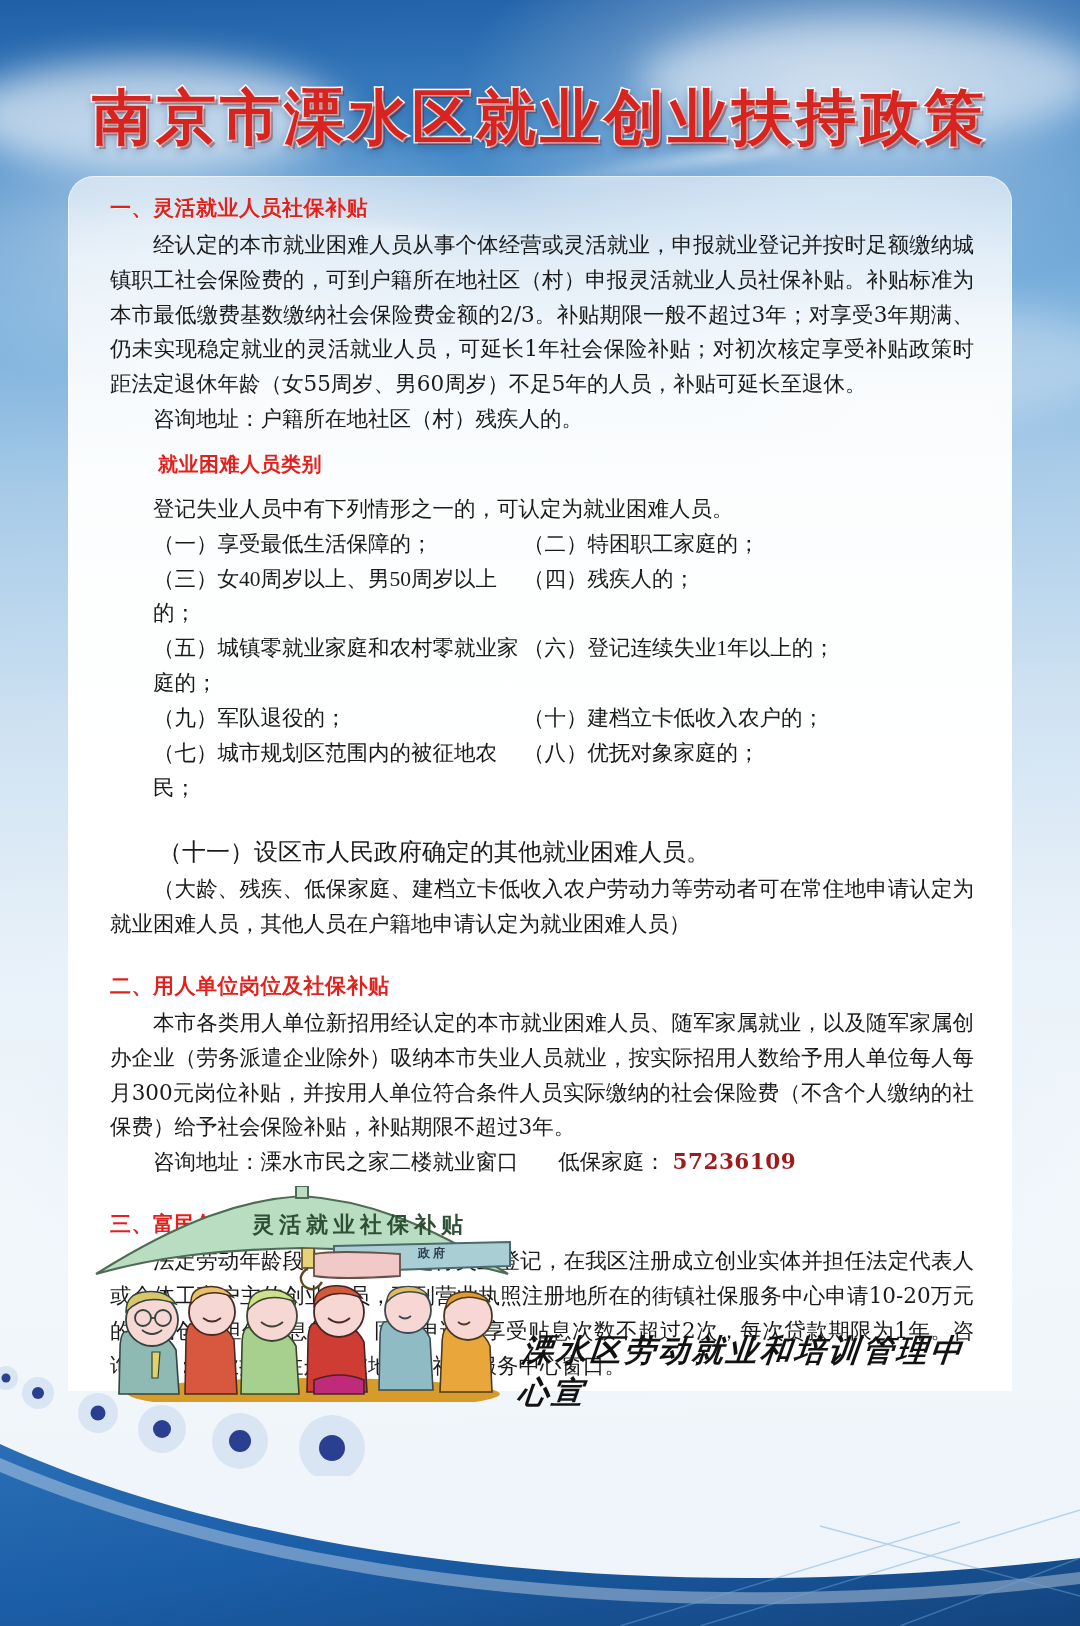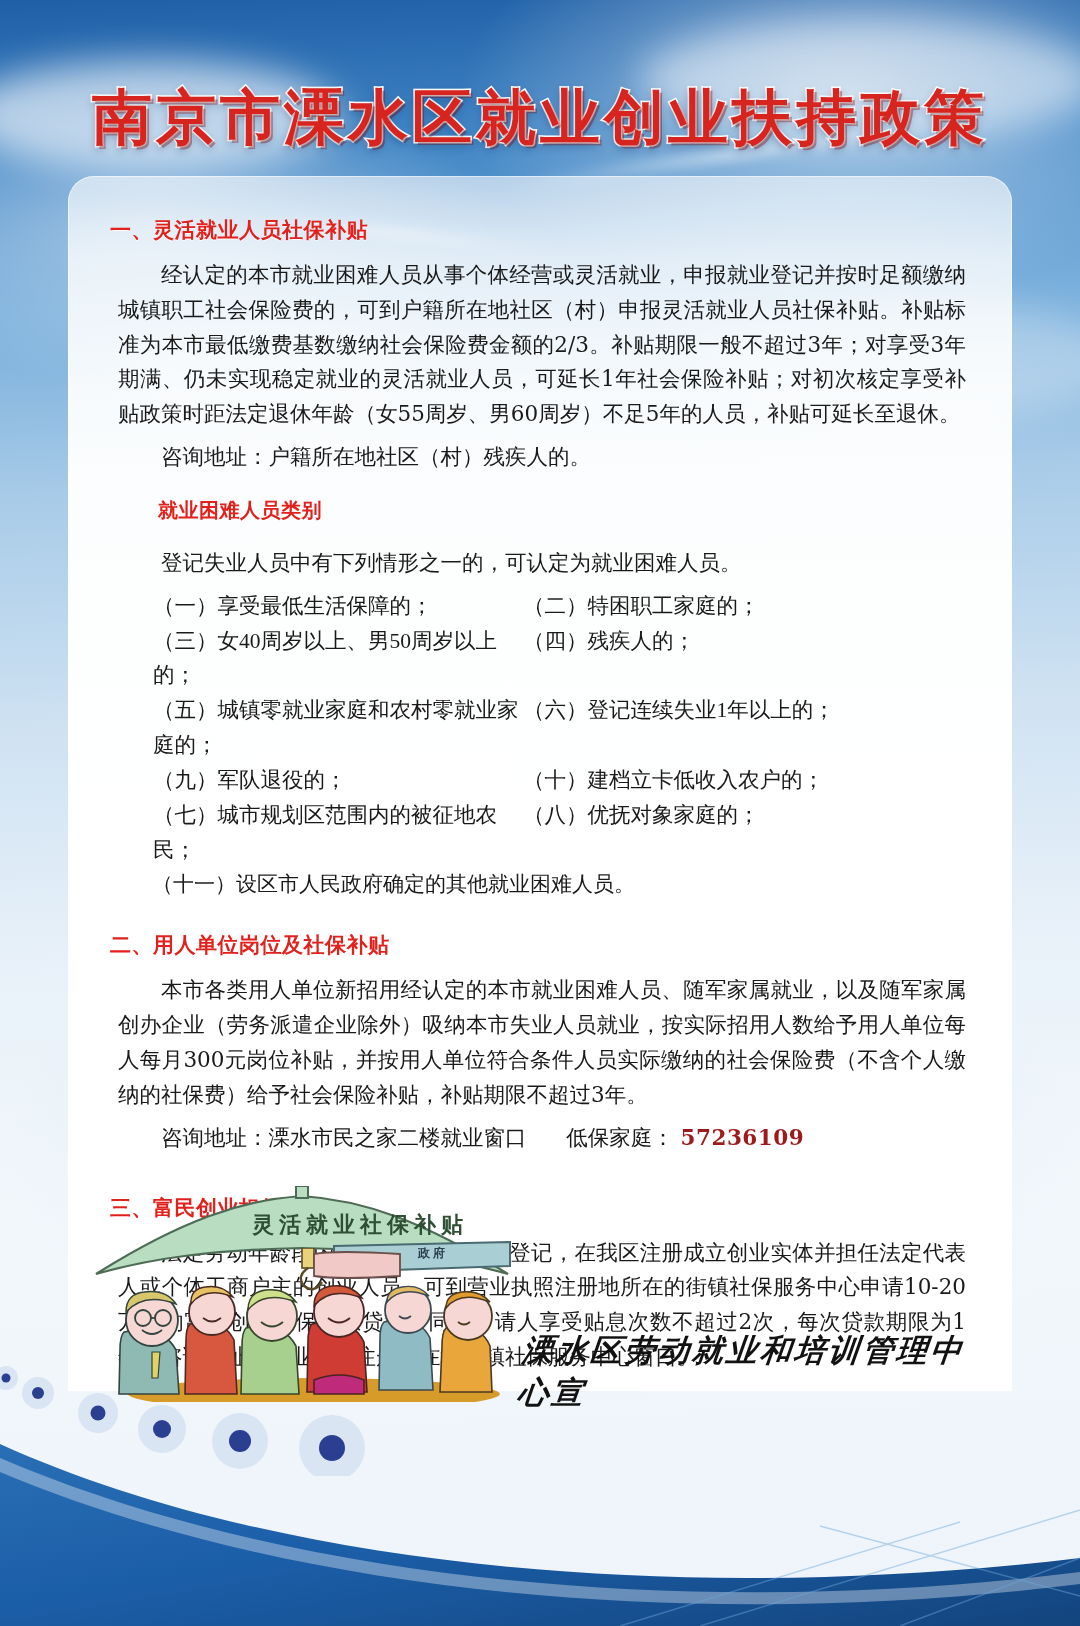--- a/index.html
+++ b/index.html
@@ -45,49 +45,49 @@
     text-align: right;
   }
 
   
   .panel{
     position:absolute;left:68px;top:176px;width:944px;height:1215px;
     border-radius:26px 26px 0 0;
     background:linear-gradient(180deg,rgba(255,255,255,.58) 0%,rgba(255,255,255,.80) 7%,rgba(255,255,255,.93) 18%,#fdfefe 34%,#ffffff 60%,#ffffff 100%);
     box-shadow:0 0 0 1px rgba(255,255,255,.55) inset;
   }
-  .panel-inner{position:absolute;left:42px;top:40px;width:864px;}
+  .panel-inner{position:absolute;left:42px;top:18px;width:864px;}
 
   h2.sec{
     margin:0;
     font-family:"DejaVu Sans","Liberation Sans",sans-serif;
     font-weight:bold;font-size:21px;color:#e2211c;letter-spacing:.5px;
     text-shadow:0 1px 0 rgba(255,255,255,.8);
   }
   h3.sub{
     margin:8px;
     font-family:"DejaVu Sans","Liberation Sans",sans-serif;
     font-weight:bold;font-size:20px;color:#e2211c;letter-spacing:.5px;
   }
   p.body{
-    margin:8px;font-size:21.5px;line-height:1.62;color:#1a1a1a;
+    margin:0;font-size:21.5px;line-height:1.62;color:#1a1a1a;
     text-align:justify;text-justify:inter-character;
     font-family:"DejaVu Serif","Liberation Serif",serif;
   }
   p.indent{text-indent:2em;}
   .sp6{height:6px;}
   .sp30{height:30px;}
 
   
   .cat-list{margin:0;padding:0;list-style:none;}
   .cat-row{display:flex;font-size:21.5px;line-height:1.62;color:#1a1a1a;}
   .cat-row > span{display:block;}
   .cat-a{width:413px;padding-left:2em;box-sizing:border-box;}
   .cat-b{flex:1;}
-  .cat-full{padding-left:2em;font-size:21px;line-height:1.62;color:#1a1a1a;}
+  .cat-full{padding-left:2em;font-size:24px;line-height:1.62;color:#1a1a1a;margin-top:28px;}
 
   .phone{color:#9e1b1b;font-weight:bold;letter-spacing:.5px;}
   .gapx{display:inline-block;width:26px;}
 
   
   .illo{position:absolute;left:92px;top:1152px;width:440px;height:250px;}
   .umbrella-canopy{position:absolute;left:0;top:34px;width:420px;height:96px;}
   .umb-text{
     position:absolute;left:56px;top:58px;width:320px;text-align:right;
     font-family:"DejaVu Sans","Liberation Sans",sans-serif;
@@ -159,20 +159,21 @@
           <span class="cat-a">（九）军队退役的；</span>
           <span class="cat-b">（十）建档立卡低收入农户的；</span>
         </li>
         <li class="cat-row">
           <span class="cat-a">（七）城市规划区范围内的被征地农民；</span>
           <span class="cat-b">（八）优抚对象家庭的；</span>
         </li>
         <li class="cat-full">（十一）设区市人民政府确定的其他就业困难人员。</li>
       </ul>
 
+      <p class="body indent">（大龄、残疾、低保家庭、建档立卡低收入农户劳动力等劳动者可在常住地申请认定为就业困难人员，其他人员在户籍地申请认定为就业困难人员）</p>
 
       <div class="sp30"></div>
 
       <h2 class="sec">二、用人单位岗位及社保补贴</h2>
       <div class="sp6"></div>
       <p class="body indent">本市各类用人单位新招用经认定的本市就业困难人员、随军家属就业，以及随军家属创办企业（劳务派遣企业除外）吸纳本市失业人员就业，按实际招用人数给予用人单位每人每月300元岗位补贴，并按用人单位符合条件人员实际缴纳的社会保险费（不含个人缴纳的社保费）给予社会保险补贴，补贴期限不超过3年。</p>
       <p class="body indent">
         <span>咨询地址：溧水市民之家二楼就业窗口</span>
         <span class="gapx"></span>
         <span>低保家庭：</span>

